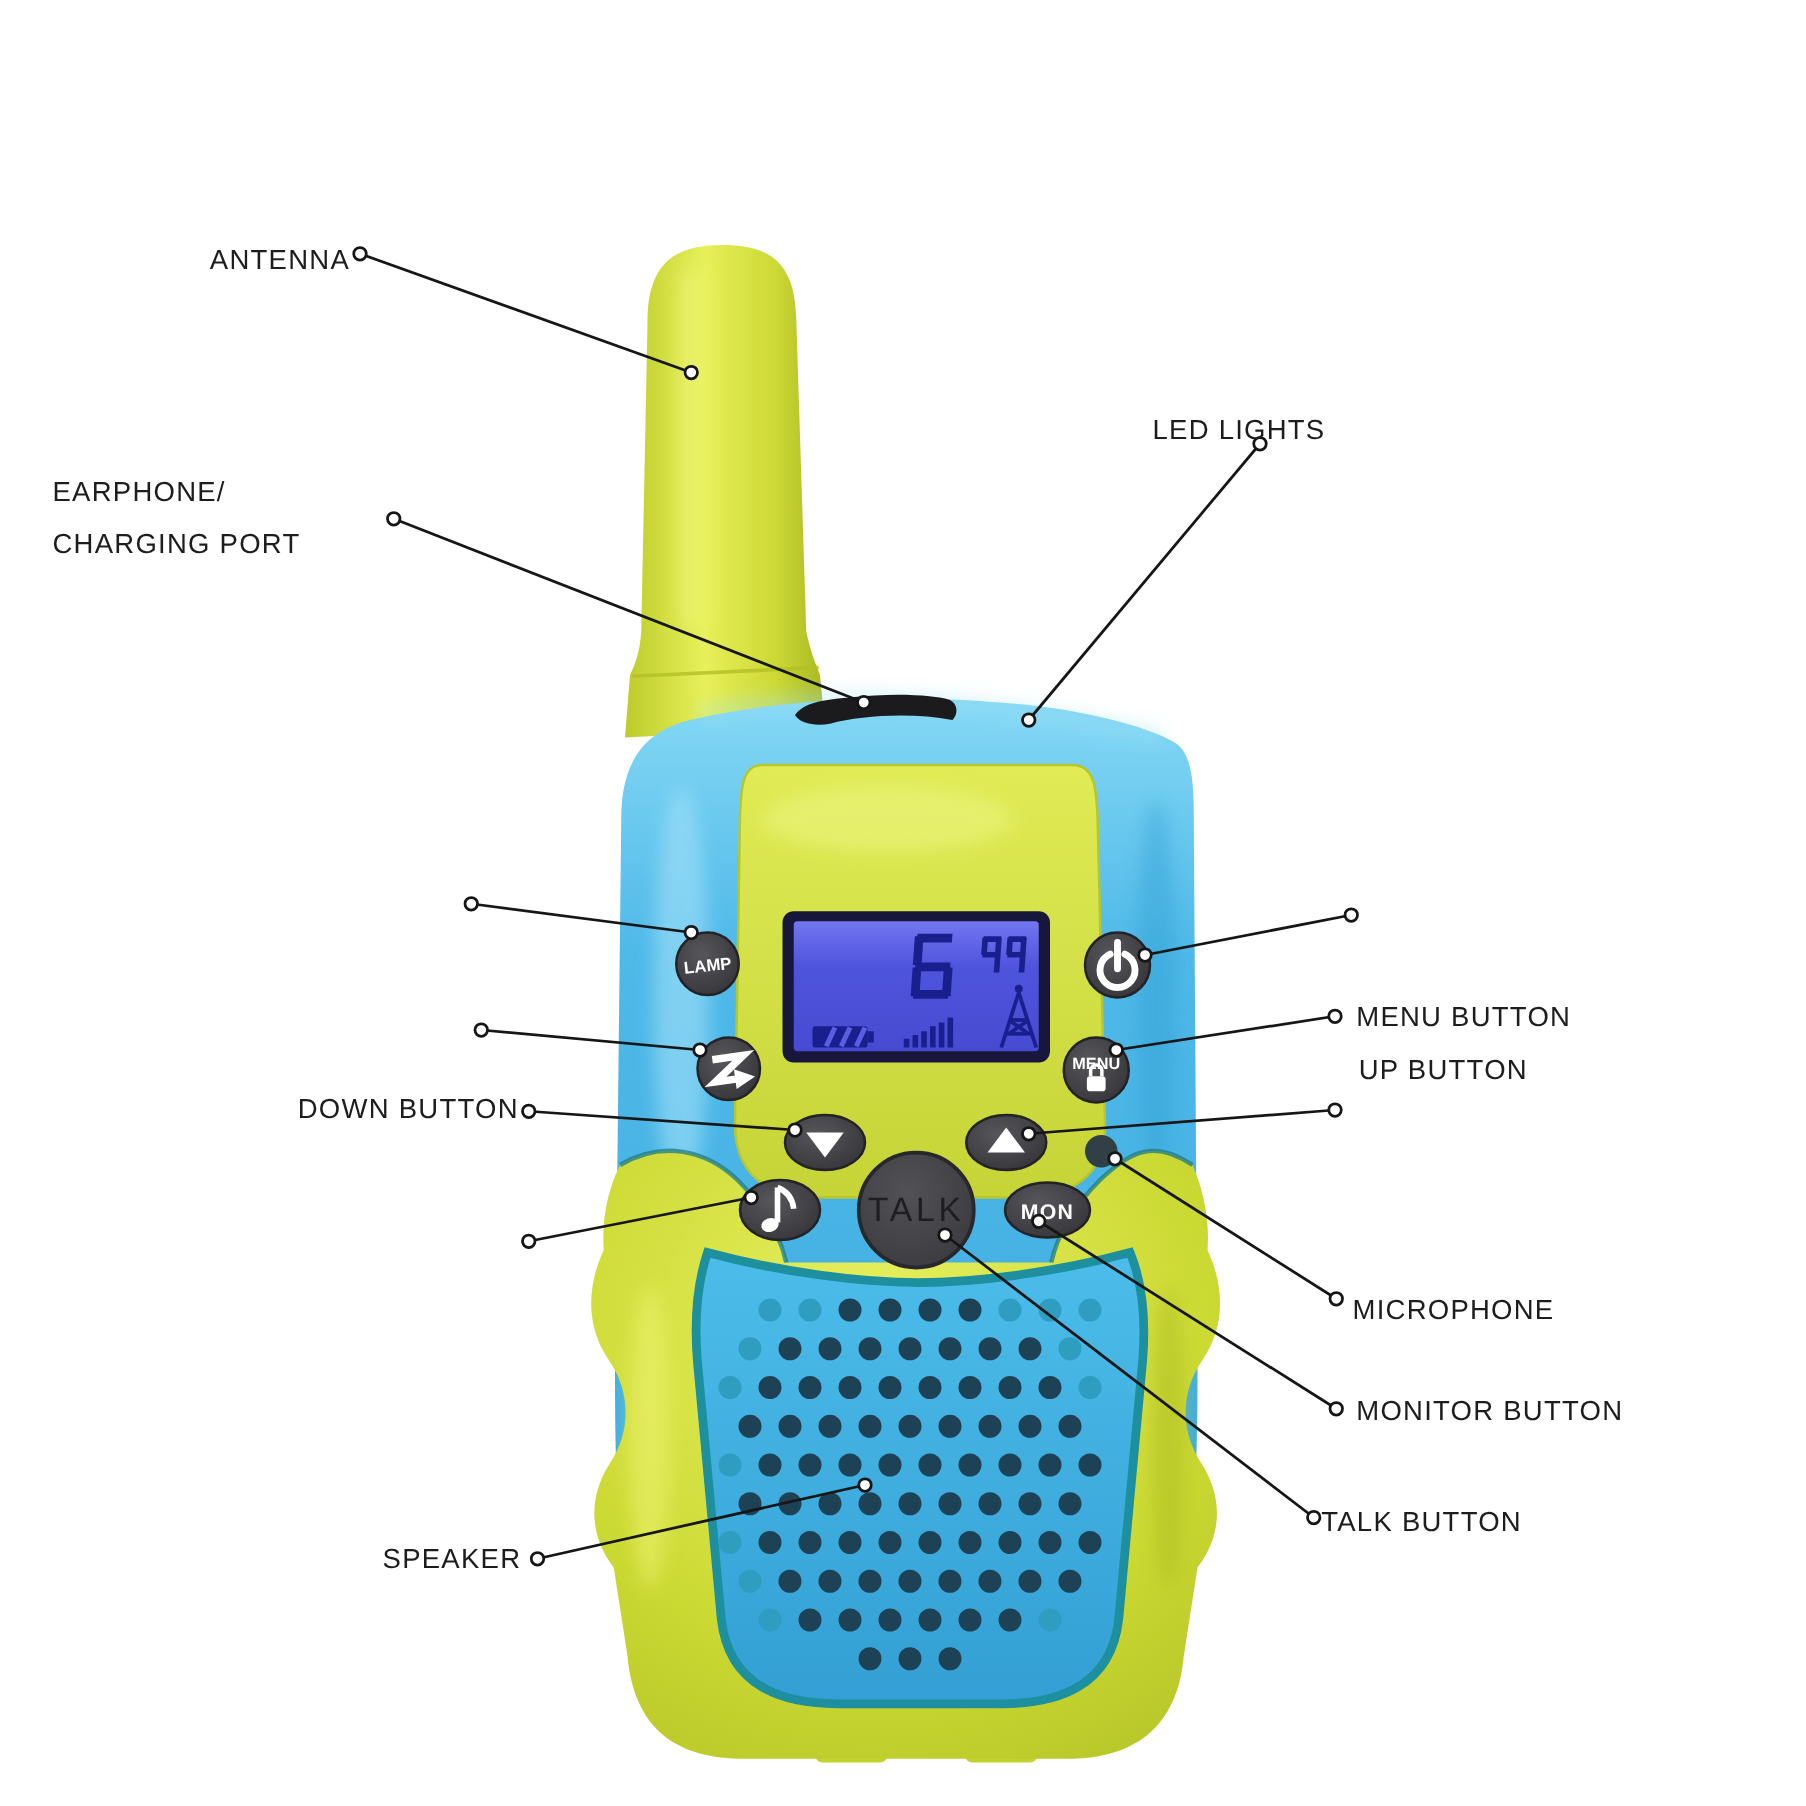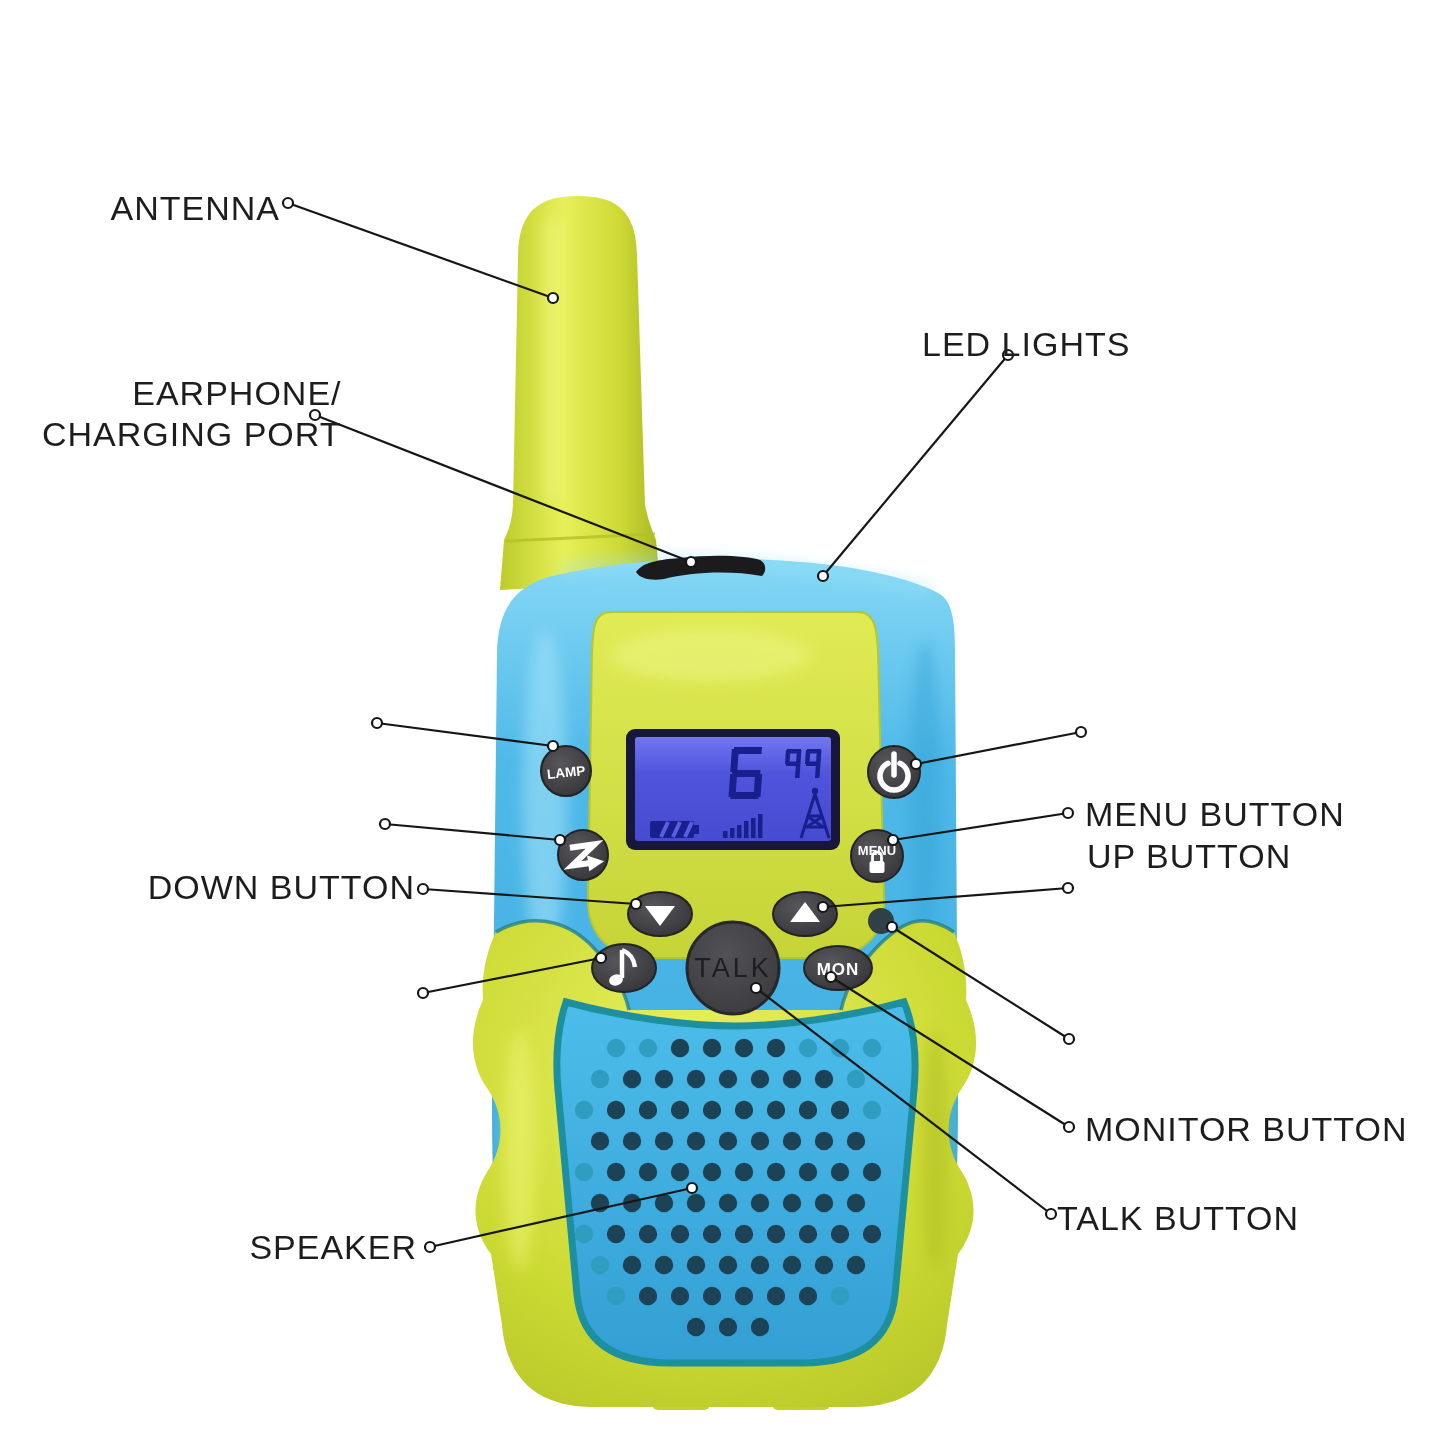--- a/index.html
+++ b/index.html
@@ -3,24 +3,24 @@
 <meta charset="utf-8">
 <style>
   html,body{margin:0;padding:0;background:#fff;}
   .canvas{
     position:relative;width:1445px;height:1445px;background:#ffffff;overflow:hidden;
     font-family:"Liberation Sans", sans-serif;
   }
   .art{position:absolute;left:0;top:0;width:1445px;height:1445px;}
   .lbl{
     position:absolute;white-space:nowrap;color:#1d1d1d;
-    font-size:34px;line-height:40px;letter-spacing:1px;font-weight:500;
+    font-size:22px;line-height:40px;letter-spacing:1px;font-weight:500;
   }
   .lbl.right-align{text-align:right;}
-  .lbl.two-line{line-height:41px;text-align:right;}
+  .lbl.two-line{line-height:41px;}
 </style>
 </head>
 <body>
 
 <div class="canvas">
 
   <svg class="art" viewBox="0 0 1445 1445">
     <defs>
       <linearGradient id="antGrad" x1="0" y1="0" x2="1" y2="0">
         <stop offset="0" stop-color="#bccb2a"></stop>
@@ -410,17 +410,18 @@
   <div class="lbl right-align" style="right:1030px;top:867px">DOWN BUTTON</div>
 
 
   <div class="lbl right-align" style="right:1028px;top:1227px">SPEAKER</div>
 
 
   <div class="lbl" style="left:1085px;top:794px">MENU BUTTON</div>
 
   <div class="lbl" style="left:1087px;top:836px">UP BUTTON</div>
 
+  <div class="lbl" style="left:1082px;top:1028px">MICROPHONE</div>
 
   <div class="lbl" style="left:1057px;top:1198px">TALK BUTTON</div>
 
   <div class="lbl" style="left:1085px;top:1109px">MONITOR BUTTON</div>
 </div>
 
 </body></html>

